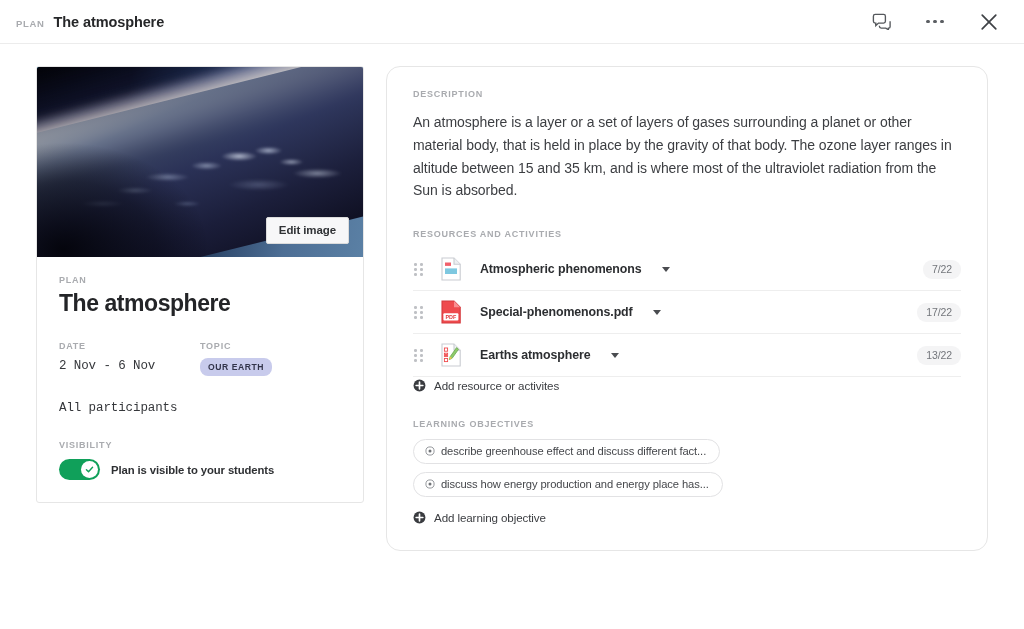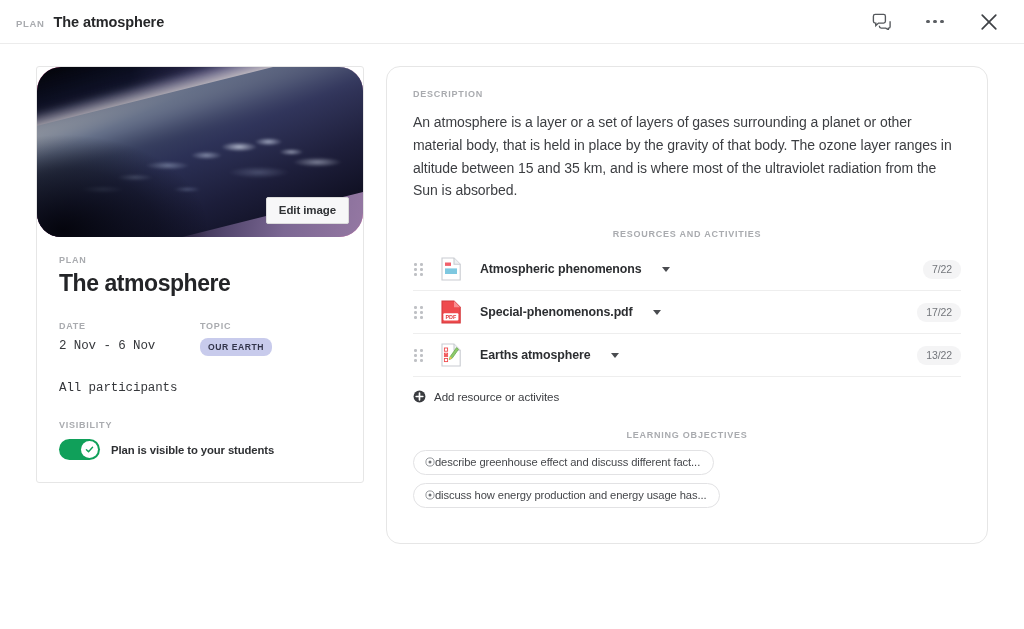--- a/index.html
+++ b/index.html
@@ -69,25 +69,24 @@
   .left-card {
     width: 328px;
     background: #ffffff;
     border: 1px solid #e6e6e6;
     border-radius: 3px;
     overflow: hidden;
     flex: none;
   }
   .hero {
     position: relative;
-    height: 170px;
+    height: 190px;
     width: 100%;
     overflow: hidden;
-    background: #ec4899;
-    border-radius: 24px;
+    background: #0369a1;
   }
   
   .hero .sky {
     position: absolute; inset: 0;
     background:
       linear-gradient(103deg, rgba(3,4,10,1) 0%, rgba(5,7,16,1) 26%, rgba(21,29,51,.92) 46%,
                       rgba(58,72,104,.85) 62%, rgba(96,112,146,.8) 78%, rgba(120,136,166,.75) 100%);
   }
   .hero .limb {
     position: absolute;
@@ -245,21 +244,21 @@
     font-weight: 600;
     text-transform: uppercase;
   }
   .description {
     margin-top: 12px;
     font-size: 14px;
     line-height: 1.63;
     color: #3c3e42;
     letter-spacing: -0.05px;
   }
-  .sub-section { margin-top: 27px; text-align: center; }
+  .sub-section { margin-top: 27px; }
 
   .res-list { margin-top: 9px; }
   .res-row {
     display: flex;
     align-items: center;
     gap: 18px;
     padding: 9px 0 9px;
     border-bottom: 1px solid #eeeeee;
   }
   .drag-handle {
@@ -300,34 +299,35 @@
     font-size: 10.5px;
     border-radius: 9px;
     padding: 3px 9px 4px;
     letter-spacing: -0.1px;
   }
 
   .add-link {
     display: flex;
     align-items: center;
     gap: 8px;
-    margin-top: 13px;
+    margin-top: 2px;
     cursor: pointer;
   }
   .plus-icon { width: 13px; height: 13px; flex: none; display: block; }
   .add-link-text {
     font-size: 11.6px;
     color: #3b3d41;
     letter-spacing: -0.1px;
   }
 
   .chips { margin-top: 10px; display: flex; flex-direction: column; align-items: flex-start; gap: 8px; }
   .chip {
     display: inline-flex;
     align-items: center;
+    gap: 6px;
     border: 1px solid #e2e2e4;
     border-radius: 13px;
     padding: 5px 13px 6px 11px;
     font-size: 11.2px;
     color: #45474b;
     letter-spacing: -0.1px;
     cursor: pointer;
     background: #fff;
   }
   .chip svg { display: block; flex: none; }
@@ -507,21 +507,28 @@
             <circle cx="5" cy="5" r="4.1" fill="none" stroke="#8a8d92" stroke-width=".9"></circle>
             <circle cx="5" cy="5" r="1.5" fill="#6f7276"></circle>
           </svg>
           <span>describe greenhouse effect and discuss different fact...</span>
         </div>
         <div class="chip">
           <svg width="10" height="10" viewBox="0 0 10 10">
             <circle cx="5" cy="5" r="4.1" fill="none" stroke="#8a8d92" stroke-width=".9"></circle>
             <circle cx="5" cy="5" r="1.5" fill="#6f7276"></circle>
           </svg>
-          <span>discuss how energy production and energy usage has...</span>
-        </div>
-      </div>
-
+          <span>discuss how energy production and energy place has...</span>
+        </div>
+      </div>
+
+      <div class="add-link chips-add">
+        <svg class="plus-icon" viewBox="0 0 14 14">
+          <circle cx="7" cy="7" r="6.4" fill="#3a3c40"></circle>
+          <path d="M7 3.4v7.2M3.4 7h7.2" stroke="#fff" stroke-width="1.8" stroke-linecap="round"></path>
+        </svg>
+        <span class="add-link-text">Add learning objective</span>
+      </div>
     </div>
 
   </div>
 
 </div>
 
 </body></html>

